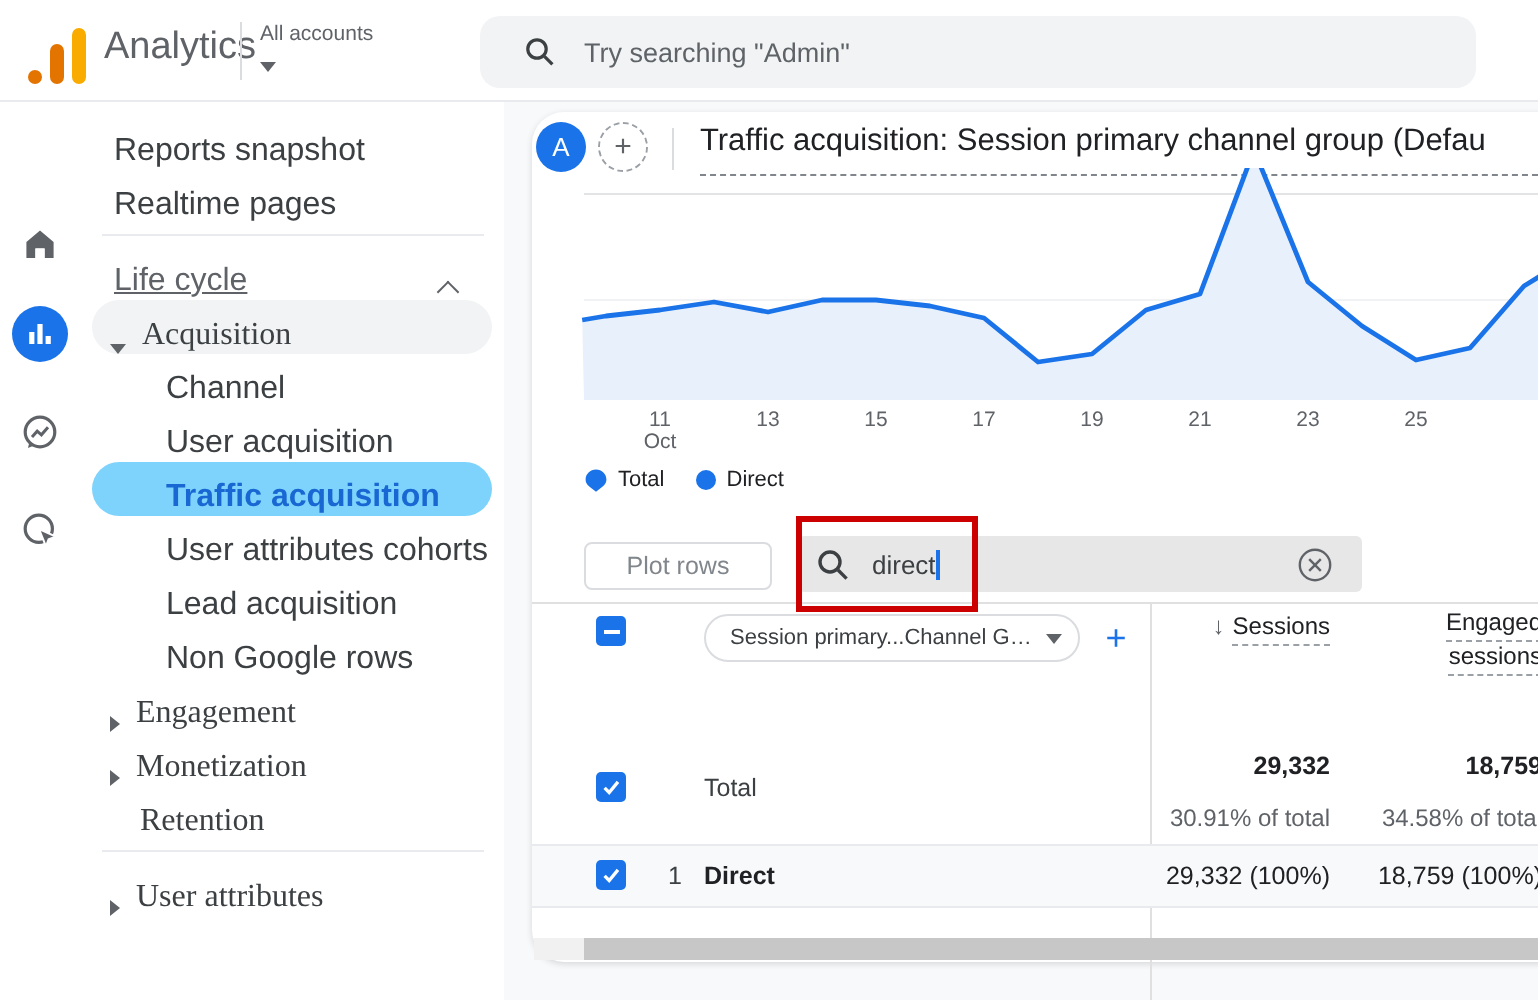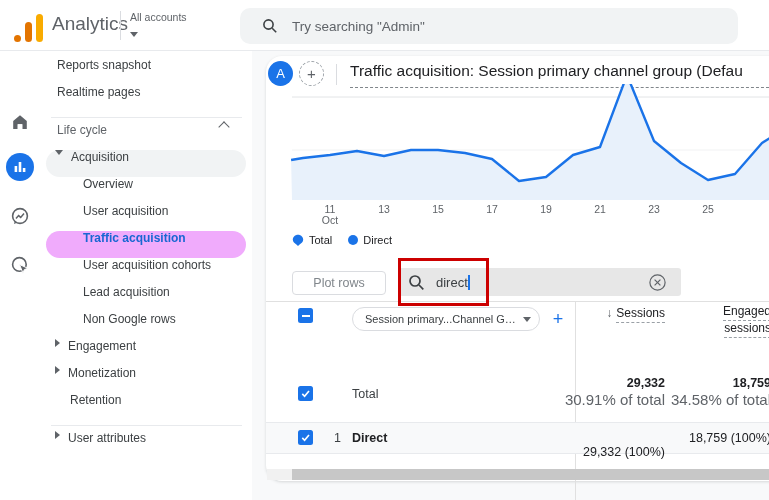--- a/index.html
+++ b/index.html
@@ -26,28 +26,28 @@
   #top-search input{border:0;background:transparent;outline:none;font-size:13.5px;color:#5f6368;margin-left:12px;width:380px;font-family:inherit;}
   #top-search input::placeholder{color:#5f6368;opacity:1;}
 
   
   #rail{left:0;top:50px;width:40px;height:450px;background:#fff;border-right:1px solid #e8eaed;z-index:10;}
   .rail-ic{position:absolute;left:6px;width:28px;height:28px;display:flex;align-items:center;justify-content:center;cursor:pointer;}
   .rail-ic.active{background:#1a73e8;border-radius:50%;}
 
   
   #sidebar{left:40px;top:50px;width:212px;height:450px;background:#fff;padding-top:8px;box-sizing:border-box;z-index:10;}
-  .si{display:flex;align-items:flex-start;height:27px;margin:0 6px;border-radius:14px;font-size:12px;color:#3c4043;cursor:pointer;white-space:nowrap;}
+  .si{display:flex;align-items:flex-end;height:27px;margin:0 6px;border-radius:14px;font-size:16px;color:#3c4043;cursor:pointer;white-space:nowrap;}
   .si-link{padding-left:11px;}
   .si-sub{padding-left:37px;}
-  .si-expand{padding-left:9px;}
+  .si-expand{padding-left:9px;font-family:Liberation Serif, serif;}
   .si-expand.no-arrow{padding-left:24px;}
-  .si-section{padding-left:11px;color:#5f6368;}
+  .si-section{padding-left:11px;color:#5f6368;text-decoration:underline;}
   .si.active-bg{background:#f1f3f4;}
-  .si.selected{background:#f0abfc;color:#1967d2;font-weight:bold;}
+  .si.selected{background:#7dd3fc;color:#1967d2;font-weight:bold;}
   .si-divider{height:1px;background:#e8eaed;margin:5px 10px 5px 11px;}
   .tri{display:inline-block;width:0;height:0;margin-right:8px;}
   .tri-down{border-left:4px solid transparent;border-right:4px solid transparent;border-top:5px solid #5f6368;}
   .tri-right{border-top:4px solid transparent;border-bottom:4px solid transparent;border-left:5px solid #5f6368;}
   .chev-up{width:7px;height:7px;border-left:1.6px solid #5f6368;border-top:1.6px solid #5f6368;transform:rotate(45deg);margin-left:auto;margin-right:18px;}
 
   
   #main-bg{left:252px;top:50px;width:517px;height:450px;background:#f8f9fa;}
   #card{left:266px;top:56px;width:510px;height:425px;background:#fff;border-radius:16px 0 0 16px;box-shadow:0 1px 3px rgba(60,64,67,.18);}
   #avatar{left:2px;top:5px;width:25px;height:25px;border-radius:50%;background:#1a73e8;color:#fff;font-size:13px;display:flex;align-items:center;justify-content:center;cursor:pointer;}
@@ -81,30 +81,30 @@
   .col-vdiv{left:309px;top:245px;width:1px;height:207px;background:#e0e0e0;}
   #col-sessions{top:250px;right:111px;font-size:12px;color:#202124;cursor:pointer;}
   #col-sessions .dash-u{border-bottom:1px dashed #9aa0a6;padding-bottom:2px;}
   .sort-arrow{color:#5f6368;margin-right:4px;font-size:12px;}
   #col-engaged{top:248px;right:5px;font-size:12px;color:#202124;text-align:right;line-height:15px;cursor:pointer;}
   #col-engaged span{display:inline-block;border-bottom:1px dashed #9aa0a6;padding-bottom:1px;}
 
   #row-total-cbx{left:32px;top:330px;}
   #row-total-label{left:86px;top:331px;font-size:12.5px;color:#3c4043;}
   .num-main{font-size:12.5px;font-weight:bold;color:#202124;text-align:right;}
-  .num-sub{font-size:15px;color:#5f6368;text-align:center;margin-top:1px;}
+  .num-sub{font-size:12px;color:#5f6368;text-align:center;margin-top:12px;}
   #tot-sessions{top:320px;right:111px;}
   #tot-engaged{top:320px;right:5px;}
   .row-sep1{left:0;top:366px;width:510px;height:1px;background:#e8eaed;}
   #row-direct{left:0;top:367px;width:510px;height:30px;background:#f8f9fa;border-bottom:1px solid #e8eaed;cursor:pointer;}
   #row-direct-cbx{left:32px;top:374px;}
   #row-direct-index{left:68px;top:375px;font-size:12.5px;color:#3c4043;}
   #row-direct-label{left:86px;top:375px;font-size:12.5px;color:#202124;font-weight:bold;}
   .row-num{font-size:12.5px;color:#202124;text-align:right;}
-  #dir-sessions{top:389px;right:111px;}
+  #dir-sessions{top:375px;right:111px;}
   #dir-engaged{top:375px;right:5px;}
 
   
   #hscroll-track{left:1px;top:413px;width:509px;height:11px;background:#f1f1f1;}
   #hscroll-thumb{left:26px;top:413px;width:484px;height:11px;background:#c7c7c7;cursor:grab;}
 
   
   #red-box{left:398px;top:258px;width:85px;height:42px;border:3px solid #cc0000;z-index:60;pointer-events:none;}
 </style>
 </head>
@@ -170,30 +170,30 @@
     <div class="si-divider"></div>
     <div class="si si-section">
       <span class="si-label">Life cycle</span>
       <span class="chev-up"></span>
     </div>
     <div class="si si-expand active-bg">
       <span class="tri tri-down"></span>
       <span class="si-label">Acquisition</span>
     </div>
     <div class="si si-sub">
-      <span class="si-label">Overview</span>
+      <span class="si-label">Channel</span>
     </div>
     <div class="si si-sub">
       <span class="si-label">User acquisition</span>
     </div>
     <div class="si si-sub selected">
       <span class="si-label">Traffic acquisition</span>
     </div>
     <div class="si si-sub">
-      <span class="si-label">User acquisition cohorts</span>
+      <span class="si-label">User attributes cohorts</span>
     </div>
     <div class="si si-sub">
       <span class="si-label">Lead acquisition</span>
     </div>
     <div class="si si-sub">
       <span class="si-label">Non Google rows</span>
     </div>
     <div class="si si-expand">
       <span class="tri tri-right"></span>
       <span class="si-label">Engagement</span>

